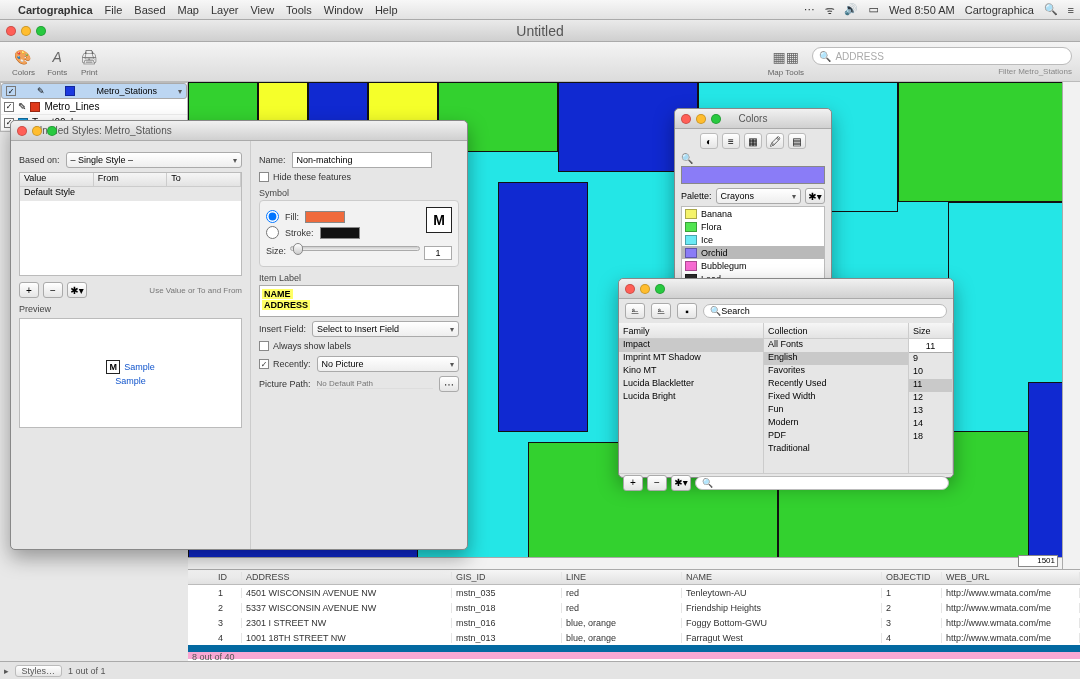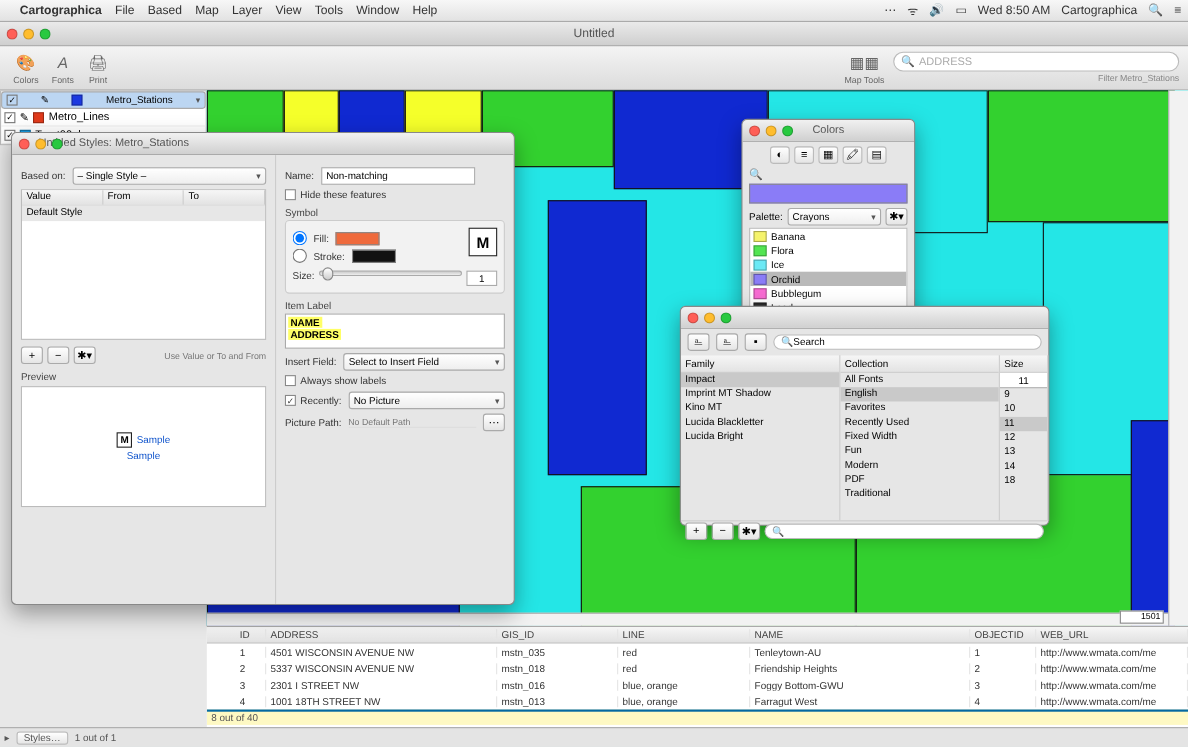--- a/index.html
+++ b/index.html
@@ -6,21 +6,21 @@
 body { width: 1080px; height: 679px; background: #e8e8e8; overflow: hidden; position: relative; font-size: 10px; }
 
 
 .menubar { height: 20px; background: linear-gradient(#f7f7f7,#e2e2e2); border-bottom: 1px solid #aaa; display: flex; align-items: center; padding: 0 6px; font-size: 11px; gap: 12px; }
 .menubar .apple { font-size: 12px; }
 .menubar .right { margin-left: auto; display: flex; gap: 10px; align-items: center; }
 .menubar span { color: #333; }
 .menubar .bold { font-weight: 600; }
 
 
-.window-top { height: 22px; background: linear-gradient(#eaeaea,#cfcfcf); border-bottom: 1px solid #aaa; display: flex; align-items: center; justify-content: center; font-size: 11px; color: #555; position: relative; text-align: center; }
+.window-top { height: 22px; background: linear-gradient(#eaeaea,#cfcfcf); border-bottom: 1px solid #aaa; display: flex; align-items: center; justify-content: center; font-size: 14px; color: #555; position: relative; text-align: center; }
 .traffic { position: absolute; left: 6px; display: flex; gap: 5px; }
 .traffic span { width: 10px; height: 10px; border-radius: 50%; display: inline-block; border: 1px solid rgba(0,0,0,.2); }
 .tl-r{background:#ff5f57}.tl-y{background:#ffbd2e}.tl-g{background:#28c940}
 
 
 .toolbar { height: 40px; background: linear-gradient(#f4f4f4,#dcdcdc); border-bottom: 1px solid #bbb; display: flex; align-items: center; padding: 0 8px; gap: 4px; }
 .tbgroup{display:flex;flex-direction:column;align-items:center;font-size:8px;color:#666;gap:1px;padding:0 4px}
 .tbgroup .icon{width:20px;height:20px;display:flex;align-items:center;justify-content:center;font-size:14px}
 .search-box { margin-left: auto; height: 18px; width: 260px; border-radius: 10px; border:1px solid #bbb; background:#fff; font-size:10px; padding:0 6px;display:flex;align-items:center;color:#aaa}
 .search-box:before{content:"🔍";font-size:10px;margin-right:4px}
@@ -39,37 +39,37 @@
 .ruler-v{position:absolute;right:0;top:0;width:18px;height:100%;background:#f2f2f2;border-left:1px solid #aaa}
 .ruler-h{position:absolute;bottom:0;left:0;right:18px;height:12px;background:#f2f2f2;border-top:1px solid #aaa}
 .scalebox{position:absolute;right:22px;bottom:2px;width:40px;height:12px;border:1px solid #888;background:#fff;font-size:8px;text-align:right;padding:0 2px}
 
 
 .datatable { position:absolute; bottom:18px; left:188px; right:0; height:92px; background:#fff; border-top:1px solid #aaa; overflow:hidden; }
 .dt-head,.dt-row{display:grid;grid-template-columns:26px 28px 210px 110px 120px 200px 60px 1fr;font-size:9px;align-items:center;height:15px}
 .dt-head{background:linear-gradient(#f6f6f6,#e1e1e1);border-bottom:1px solid #bbb;font-weight:500;color:#444}
 .dt-head>div,.dt-row>div{border-right:1px solid #e5e5e5;padding:0 4px;white-space:nowrap;overflow:hidden}
 .dt-row{color:#333}
-.dt-foot{height:14px;background:#fef9c3;border-top:2px solid #0369a1;font-size:9px;padding:0 4px;color:#555}
+.dt-foot{height:14px;background:#f9a8d4;border-top:7px solid #0369a1;font-size:9px;padding:0 4px;color:#555}
 
 
 .statusbar{position:absolute;bottom:0;left:0;right:0;height:18px;background:#e4e4e4;border-top:1px solid #aaa;display:flex;align-items:center;font-size:9px;padding:0 4px;gap:6px;color:#555}
 .statusbar .sb-btn{border:1px solid #bbb;border-radius:3px;padding:0 6px;background:linear-gradient(#fff,#e6e6e6)}
 
 
 .floater { position:absolute; background:#e6e6e6; border:1px solid #888; border-radius:5px; box-shadow:0 8px 20px rgba(0,0,0,.35); }
 .float-title{height:20px;background:linear-gradient(#f1f1f1,#d0d0d0);border-bottom:1px solid #aaa;display:flex;align-items:center;padding:0 24px;font-size:10px;color:#555;position:relative;border-radius:5px 5px 0 0}
 .stylewin{top:120px;left:10px;width:458px;height:430px}
 .sw-body{display:flex;height:calc(100% - 20px)}
 .sw-left{width:240px;padding:8px;border-right:1px solid #ccc}
 .sw-right{flex:1;padding:8px}
 .lbl{font-size:9px;color:#333}
 .sel{height:16px;border:1px solid #aaa;border-radius:3px;background:linear-gradient(#fff,#eee);font-size:9px;padding:0 4px;display:flex;align-items:center;justify-content:space-between}
 .sel:after{content:"▾";font-size:8px;color:#555}
-.listbox{border:1px solid #bbb;background:#fff;height:137px;margin-top:4px;font-size:9px}
+.listbox{border:1px solid #bbb;background:#fff;height:104px;margin-top:4px;font-size:9px}
 .listbox .hdr{display:flex;background:linear-gradient(#f6f6f6,#e3e3e3);height:14px;border-bottom:1px solid #ccc}
 .listbox .hdr>div{flex:1;border-right:1px solid #ccc;padding:0 4px}
 .listbox .row{height:14px;padding:0 4px}
 .listbox .row.sel-row{background:#e7e7e7}
 .btnrow{display:flex;gap:4px;margin-top:6px;align-items:center}
 .minibtn{width:20px;height:16px;border:1px solid #aaa;border-radius:3px;background:linear-gradient(#fff,#e5e5e5);font-size:10px;display:flex;align-items:center;justify-content:center}
 .hint{font-size:8px;color:#777}
 .preview{height:110px;border:1px solid #bbb;background:#fff;margin-top:4px;display:flex;align-items:center;justify-content:center;flex-direction:column;gap:2px;font-size:9px}
 .section{font-size:9px;color:#444;margin:6px 0 2px}
 .txtin{height:16px;border:1px solid #aaa;background:#fff;font-size:9px;padding:0 4px;width:140px}

